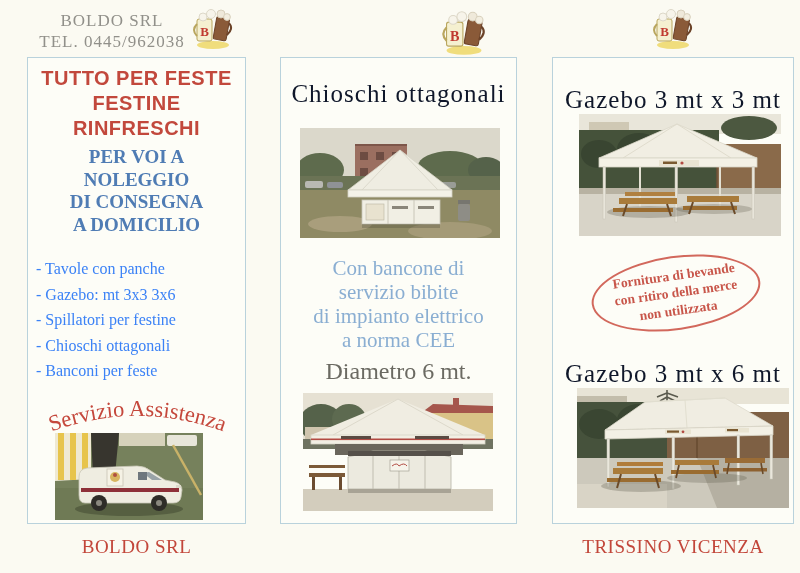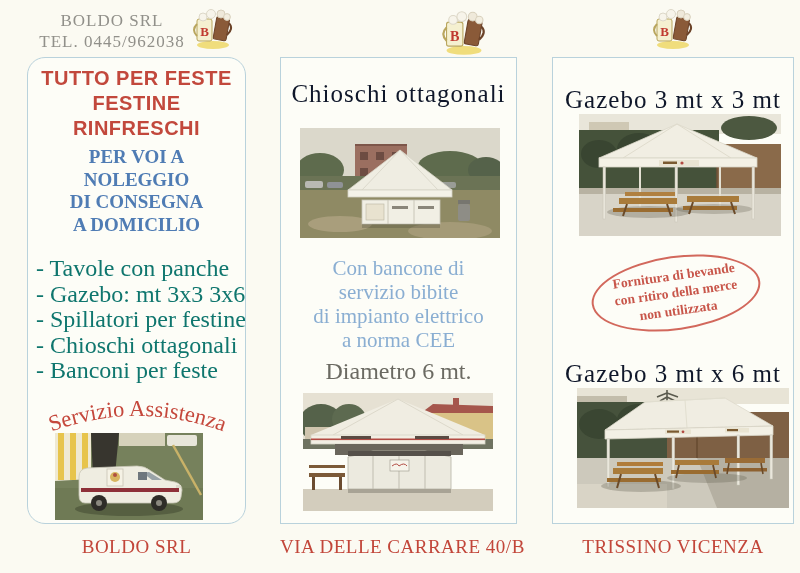--- a/index.html
+++ b/index.html
@@ -6,29 +6,29 @@
   body{background:#fbfaf2;font-family:"Liberation Serif",serif;}
   #page{position:relative;width:800px;height:573px;background:#fbfaf2;overflow:hidden;}
 
   
   .hdr{position:absolute;display:flex;align-items:center;justify-content:center;gap:6px;}
   .hdr-text{text-align:center;color:#91908a;font-size:17px;line-height:1.25;letter-spacing:1px;}
   .logo{flex:0 0 auto;}
 
   
   .panel{position:absolute;top:57px;height:467px;background:#fdfdf7;border:1px solid #b9d2dc;box-sizing:border-box;}
-  #panel-left{left:27px;width:219px;border-radius:18px;}
+  #panel-left{left:27px;width:219px;}
   #panel-center{left:280px;width:237px;}
   #panel-right{left:552px;width:242px;}
 
   .red-line{position:relative;text-align:center;color:#c2483c;font-family:"Liberation Sans",sans-serif;
             font-weight:bold;font-size:20px;line-height:25px;letter-spacing:.5px;}
   .blue-line{text-align:center;color:#4f7cb4;font-weight:bold;font-size:19px;line-height:22.5px;}
   .list{position:absolute;left:8px;top:198px;width:205px;}
-  .list-item{color:#0f766e;font-size:24px;line-height:25.5px;white-space:nowrap;}
+  .list-item{color:#3b82f6;font-size:16px;line-height:25.5px;white-space:nowrap;}
 
   .panel-title{position:absolute;width:100%;text-align:center;color:#0f172a;font-size:25px;letter-spacing:1px;white-space:nowrap;}
   .lblue-block{position:absolute;width:100%;text-align:center;color:#8aaed2;font-size:21px;line-height:24px;}
   .dgray-line{position:absolute;width:100%;text-align:center;color:#6b6a62;font-size:24px;}
 
   .photo{position:absolute;overflow:hidden;}
   .photo svg{display:block;}
 
   .stamp{position:absolute;left:38px;top:198px;width:166px;height:70px;border:2.5px solid #d2685c;
          border-radius:50%;transform:rotate(-8deg);display:flex;align-items:center;justify-content:center;}
@@ -340,16 +340,15 @@
         <line x1="136" y1="77" x2="139" y2="90" stroke="#6b4a28" stroke-width="1.8"></line>
         <rect x="148" y="70" width="40" height="5" fill="#9a6c36"></rect>
         <rect x="146" y="80" width="44" height="3.5" fill="#8e6130"></rect>
         <line x1="152" y1="75" x2="150" y2="86" stroke="#6b4a28" stroke-width="1.6"></line>
         <line x1="184" y1="75" x2="186" y2="86" stroke="#6b4a28" stroke-width="1.6"></line>
       </svg>
     </div>
   </div>
 
   <div class="caption" id="caption-left">BOLDO SRL</div>
-  <div class="caption" id="caption-center">VIA DELLE CARRARE 40/B</div>
   <div class="caption" id="caption-right">TRISSINO VICENZA</div>
 
 </div>
 
 </body></html>

